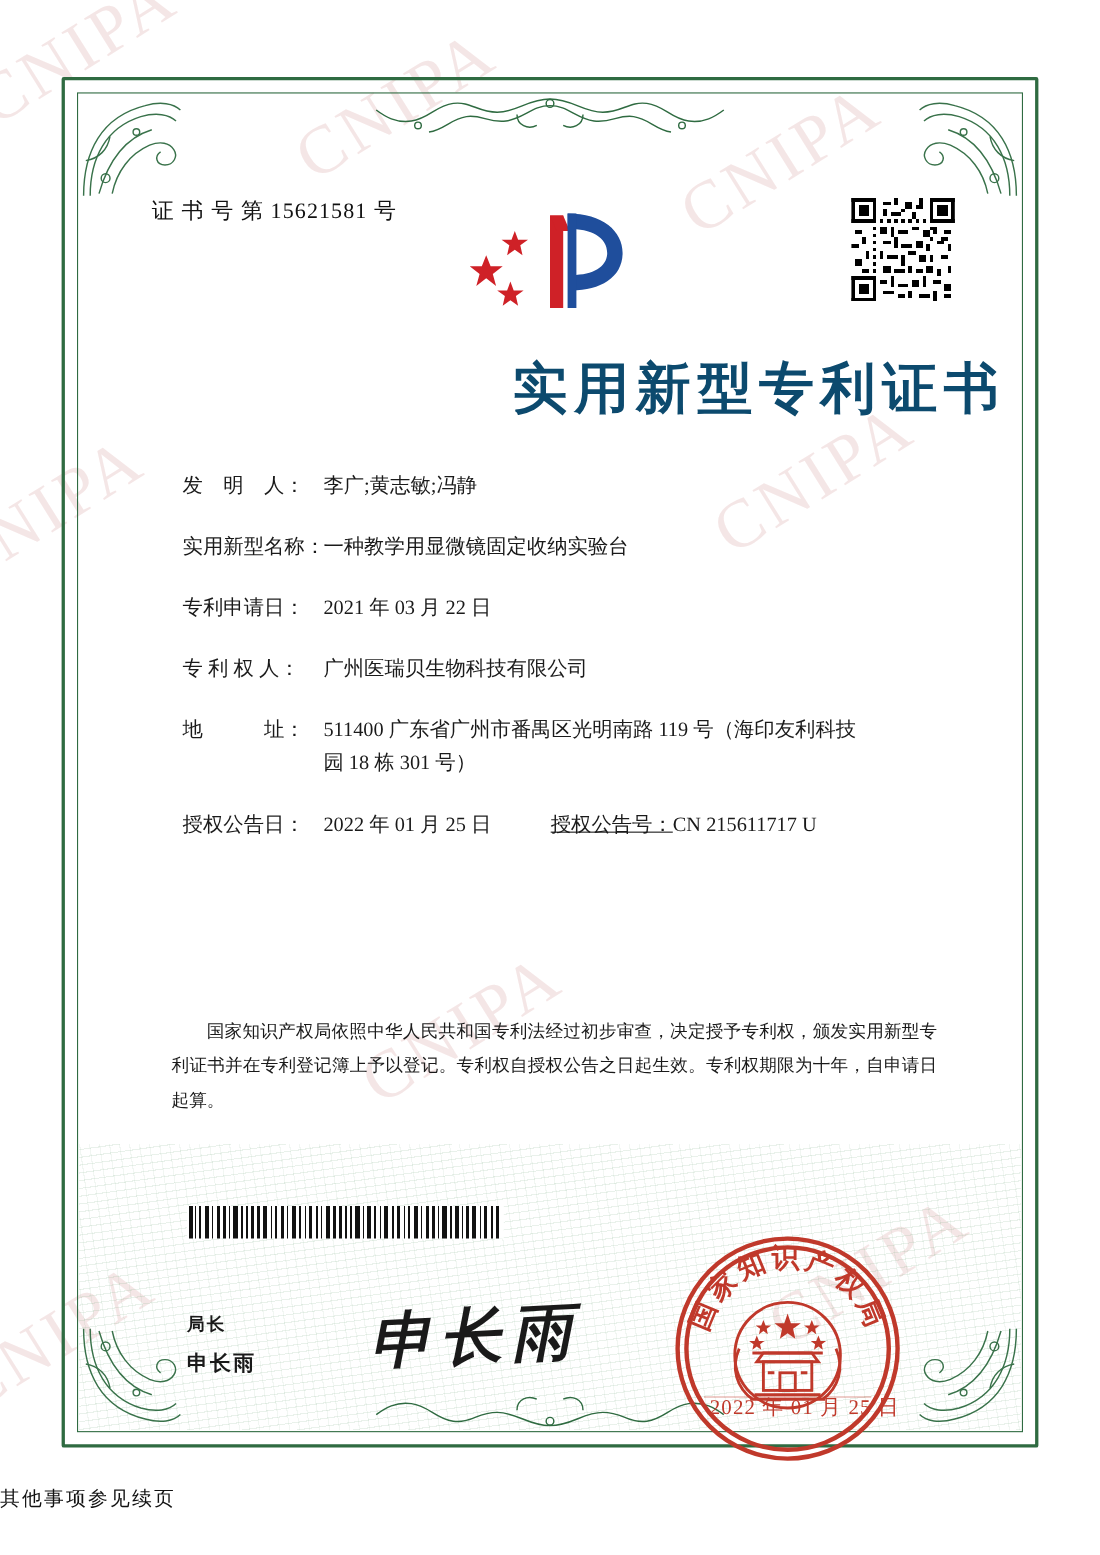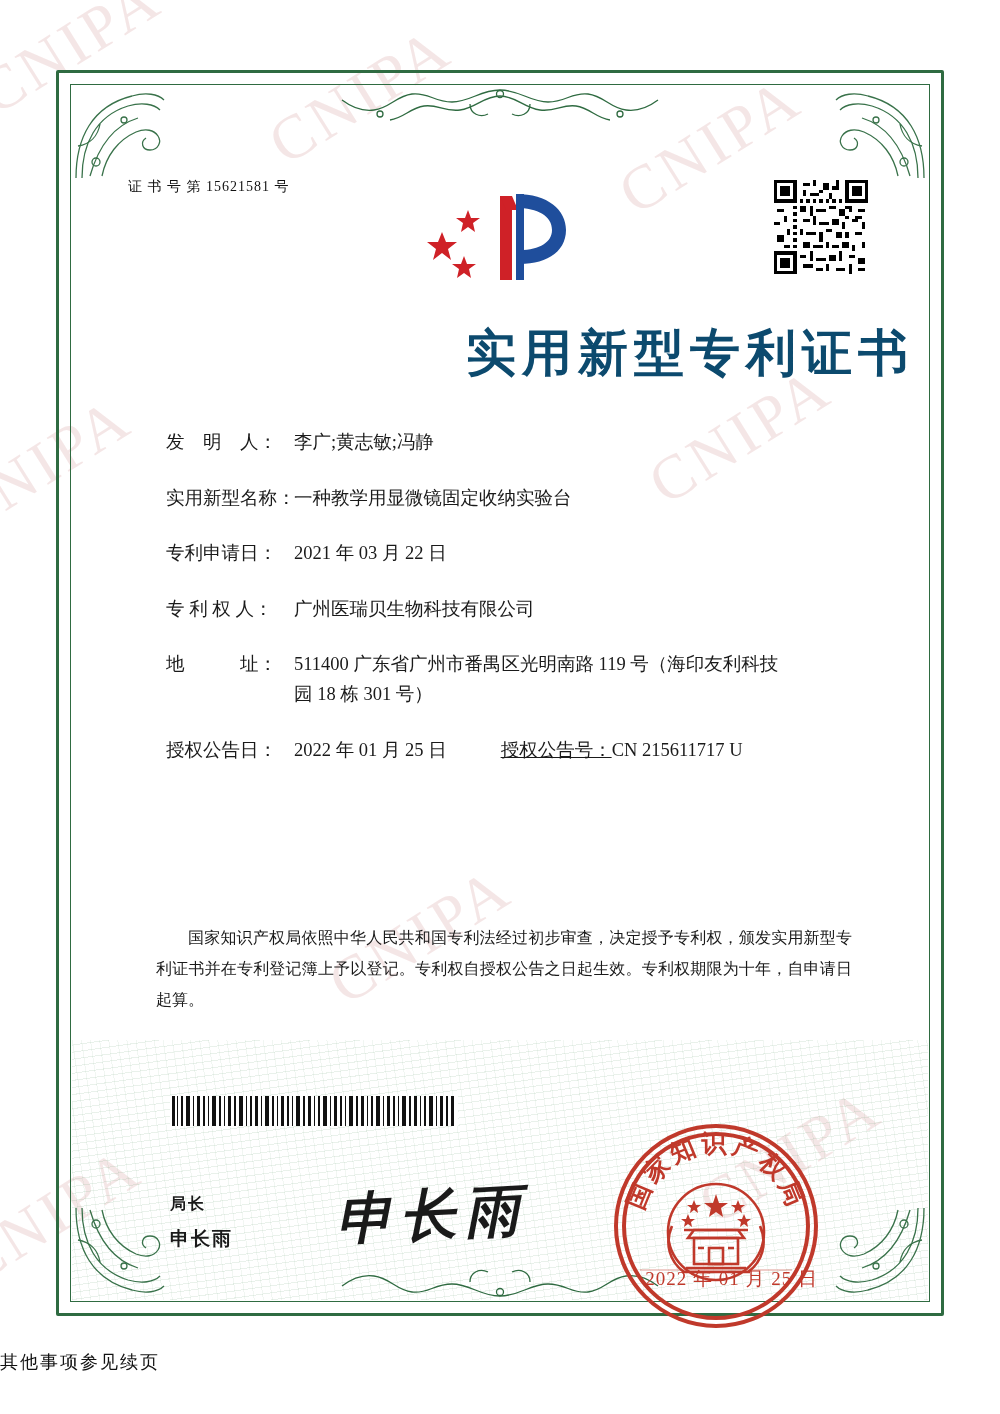--- a/index.html
+++ b/index.html
@@ -119,23 +119,23 @@
   .content {
     position: absolute;
     left: 30px;
     top: 28px;
     right: 30px;
     bottom: 30px;
   }
 
   .cert-no {
     position: absolute;
-    left: 42px;
+    left: 52px;
     top: 80px;
-    font-size: 14px;
+    font-size: 20px;
     letter-spacing: 1px;
     color: #111;
     white-space: nowrap;
   }
 
   .logo {
     position: absolute;
     left: 50%;
     transform: translateX(-50%);
     top: 82px;

